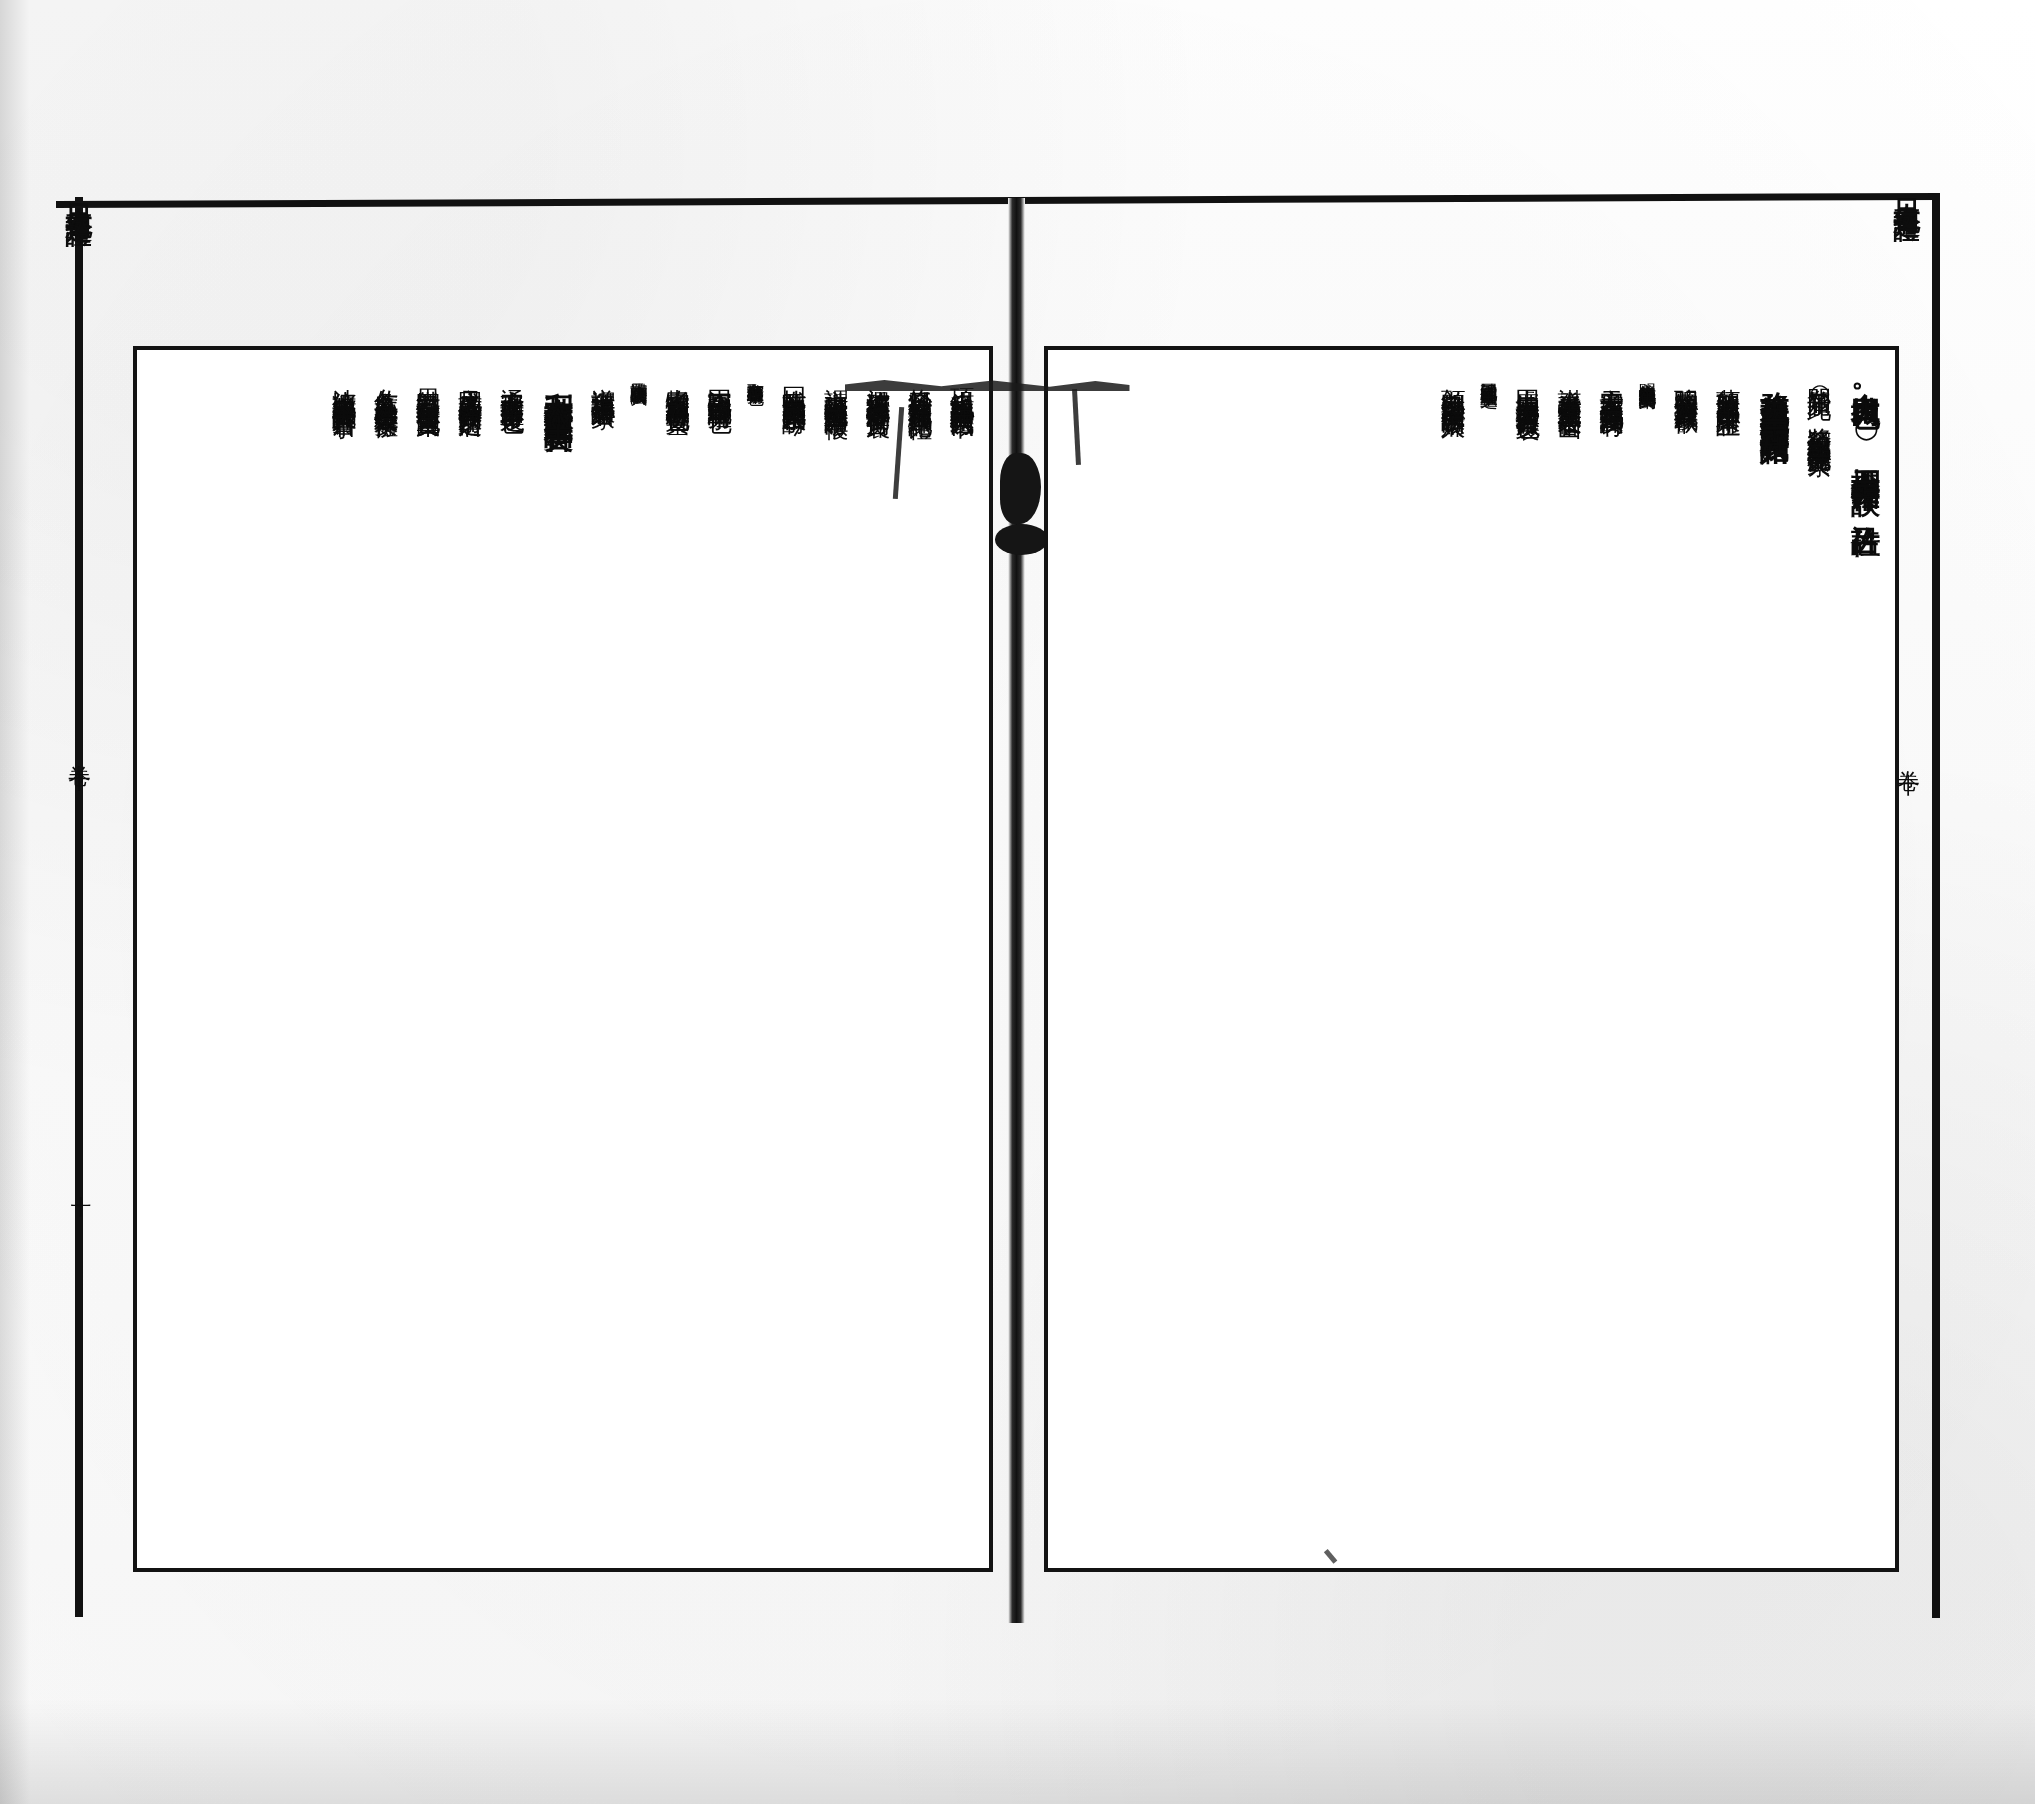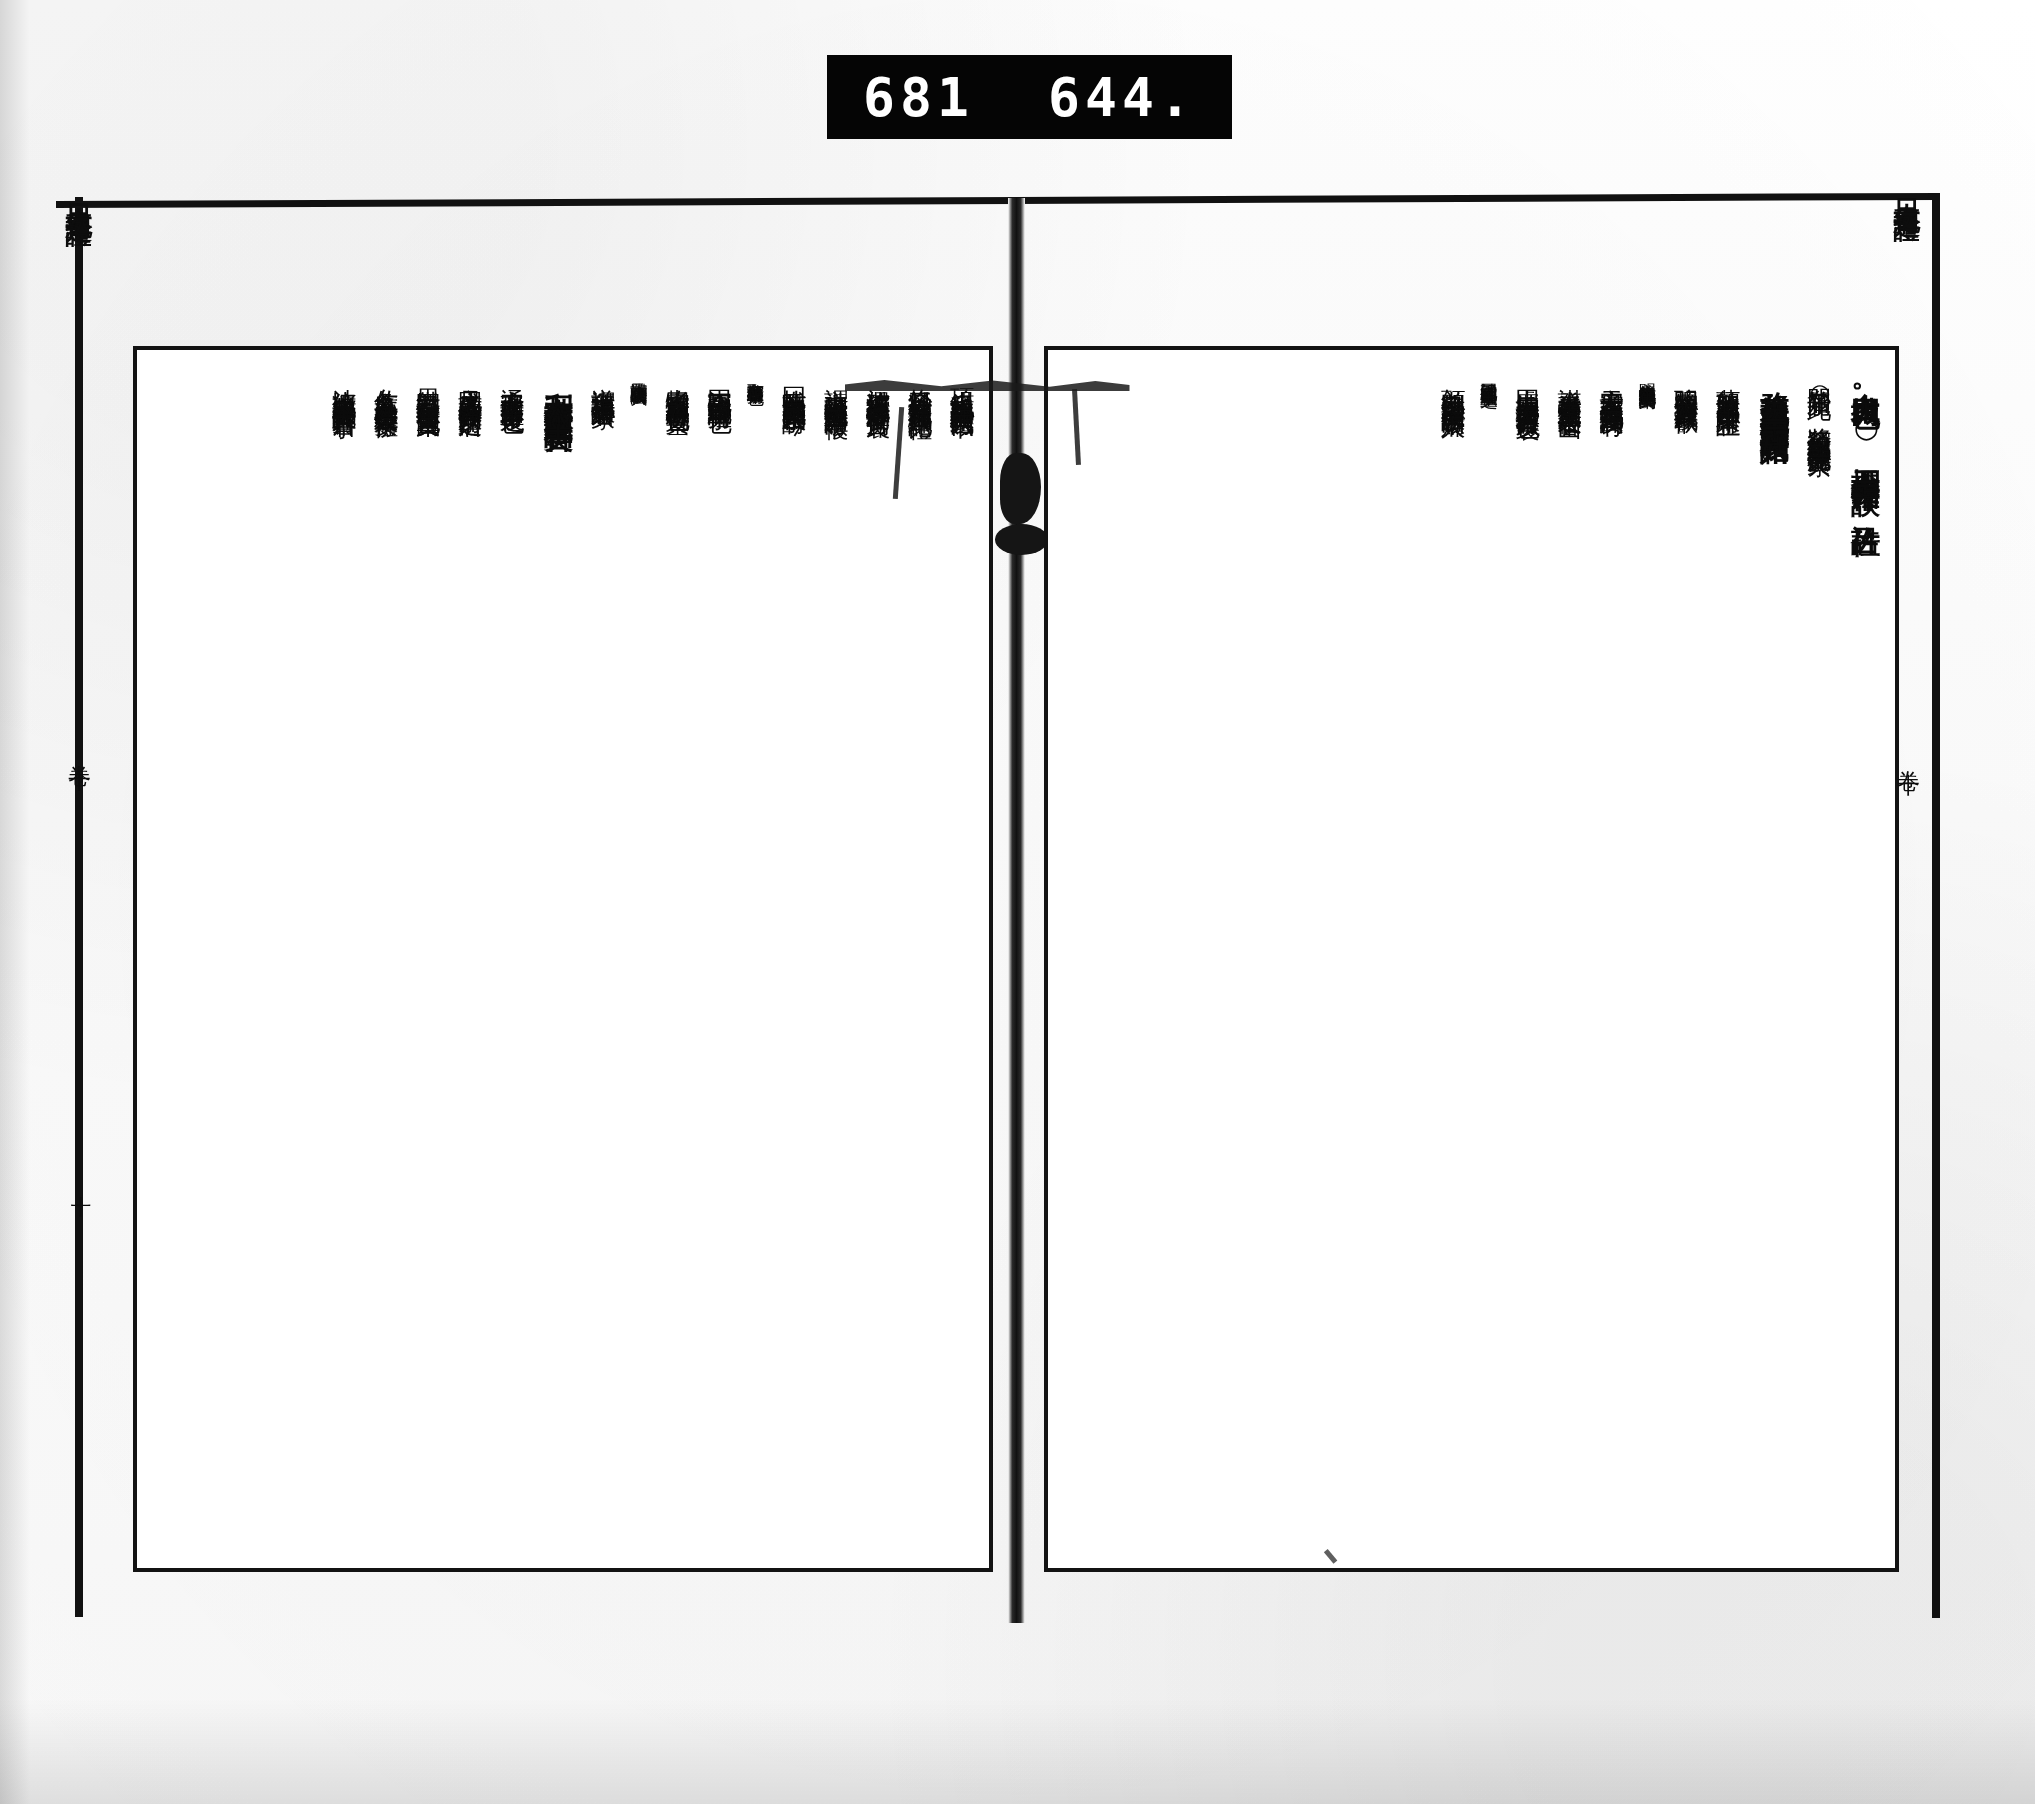--- a/index.html
+++ b/index.html
@@ -229,24 +229,20 @@
 </style>
 </head>
 <body>
 
 <div id="scan">
 
   <div class="scan-noise"></div>
   <div class="edge-shadow-left"></div>
   <div class="edge-shadow-bottom"></div>
 
-  <div class="frame-counter">
-    <span>681</span>
-    <span>644.</span>
-  </div>
 
   <div class="spread">
 
     <div class="rule rule-top-long"></div>
     <div class="rule rule-left-v"></div>
     <div class="rule rule-right-v"></div>
 
     <div class="gutter"></div>
     <div class="gutter-blot"></div>
     <div class="gutter-blot b2"></div>

